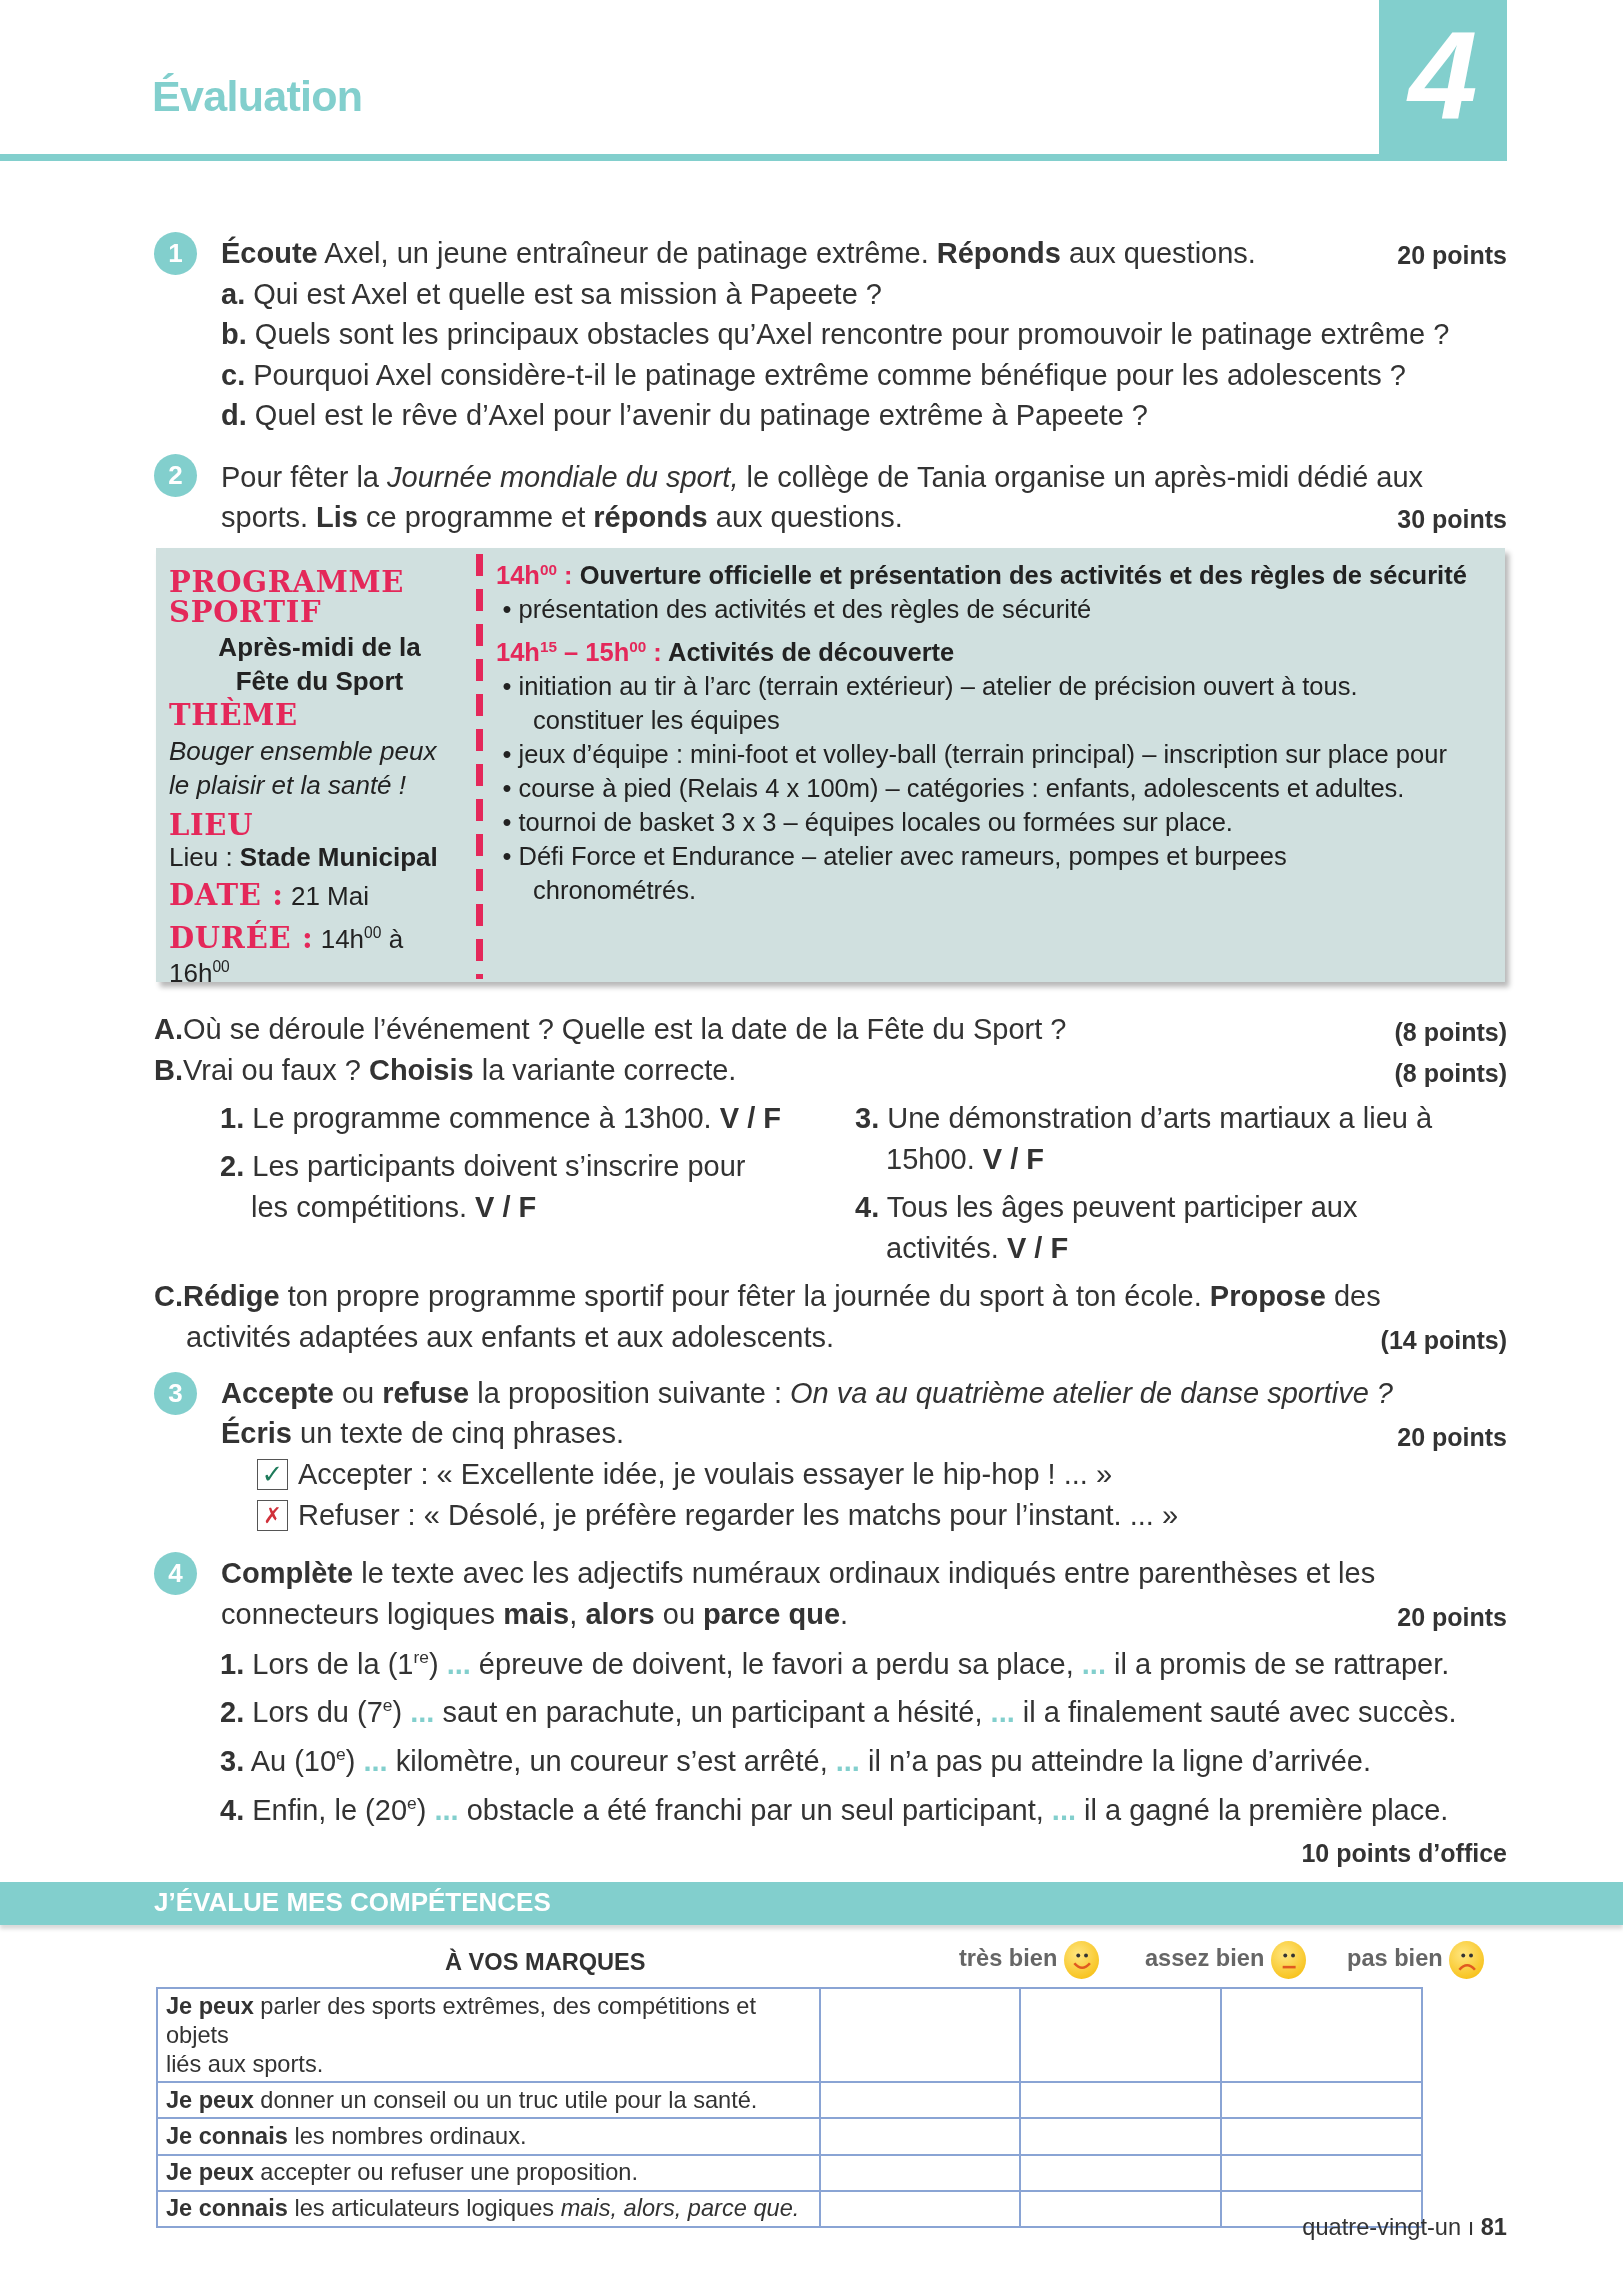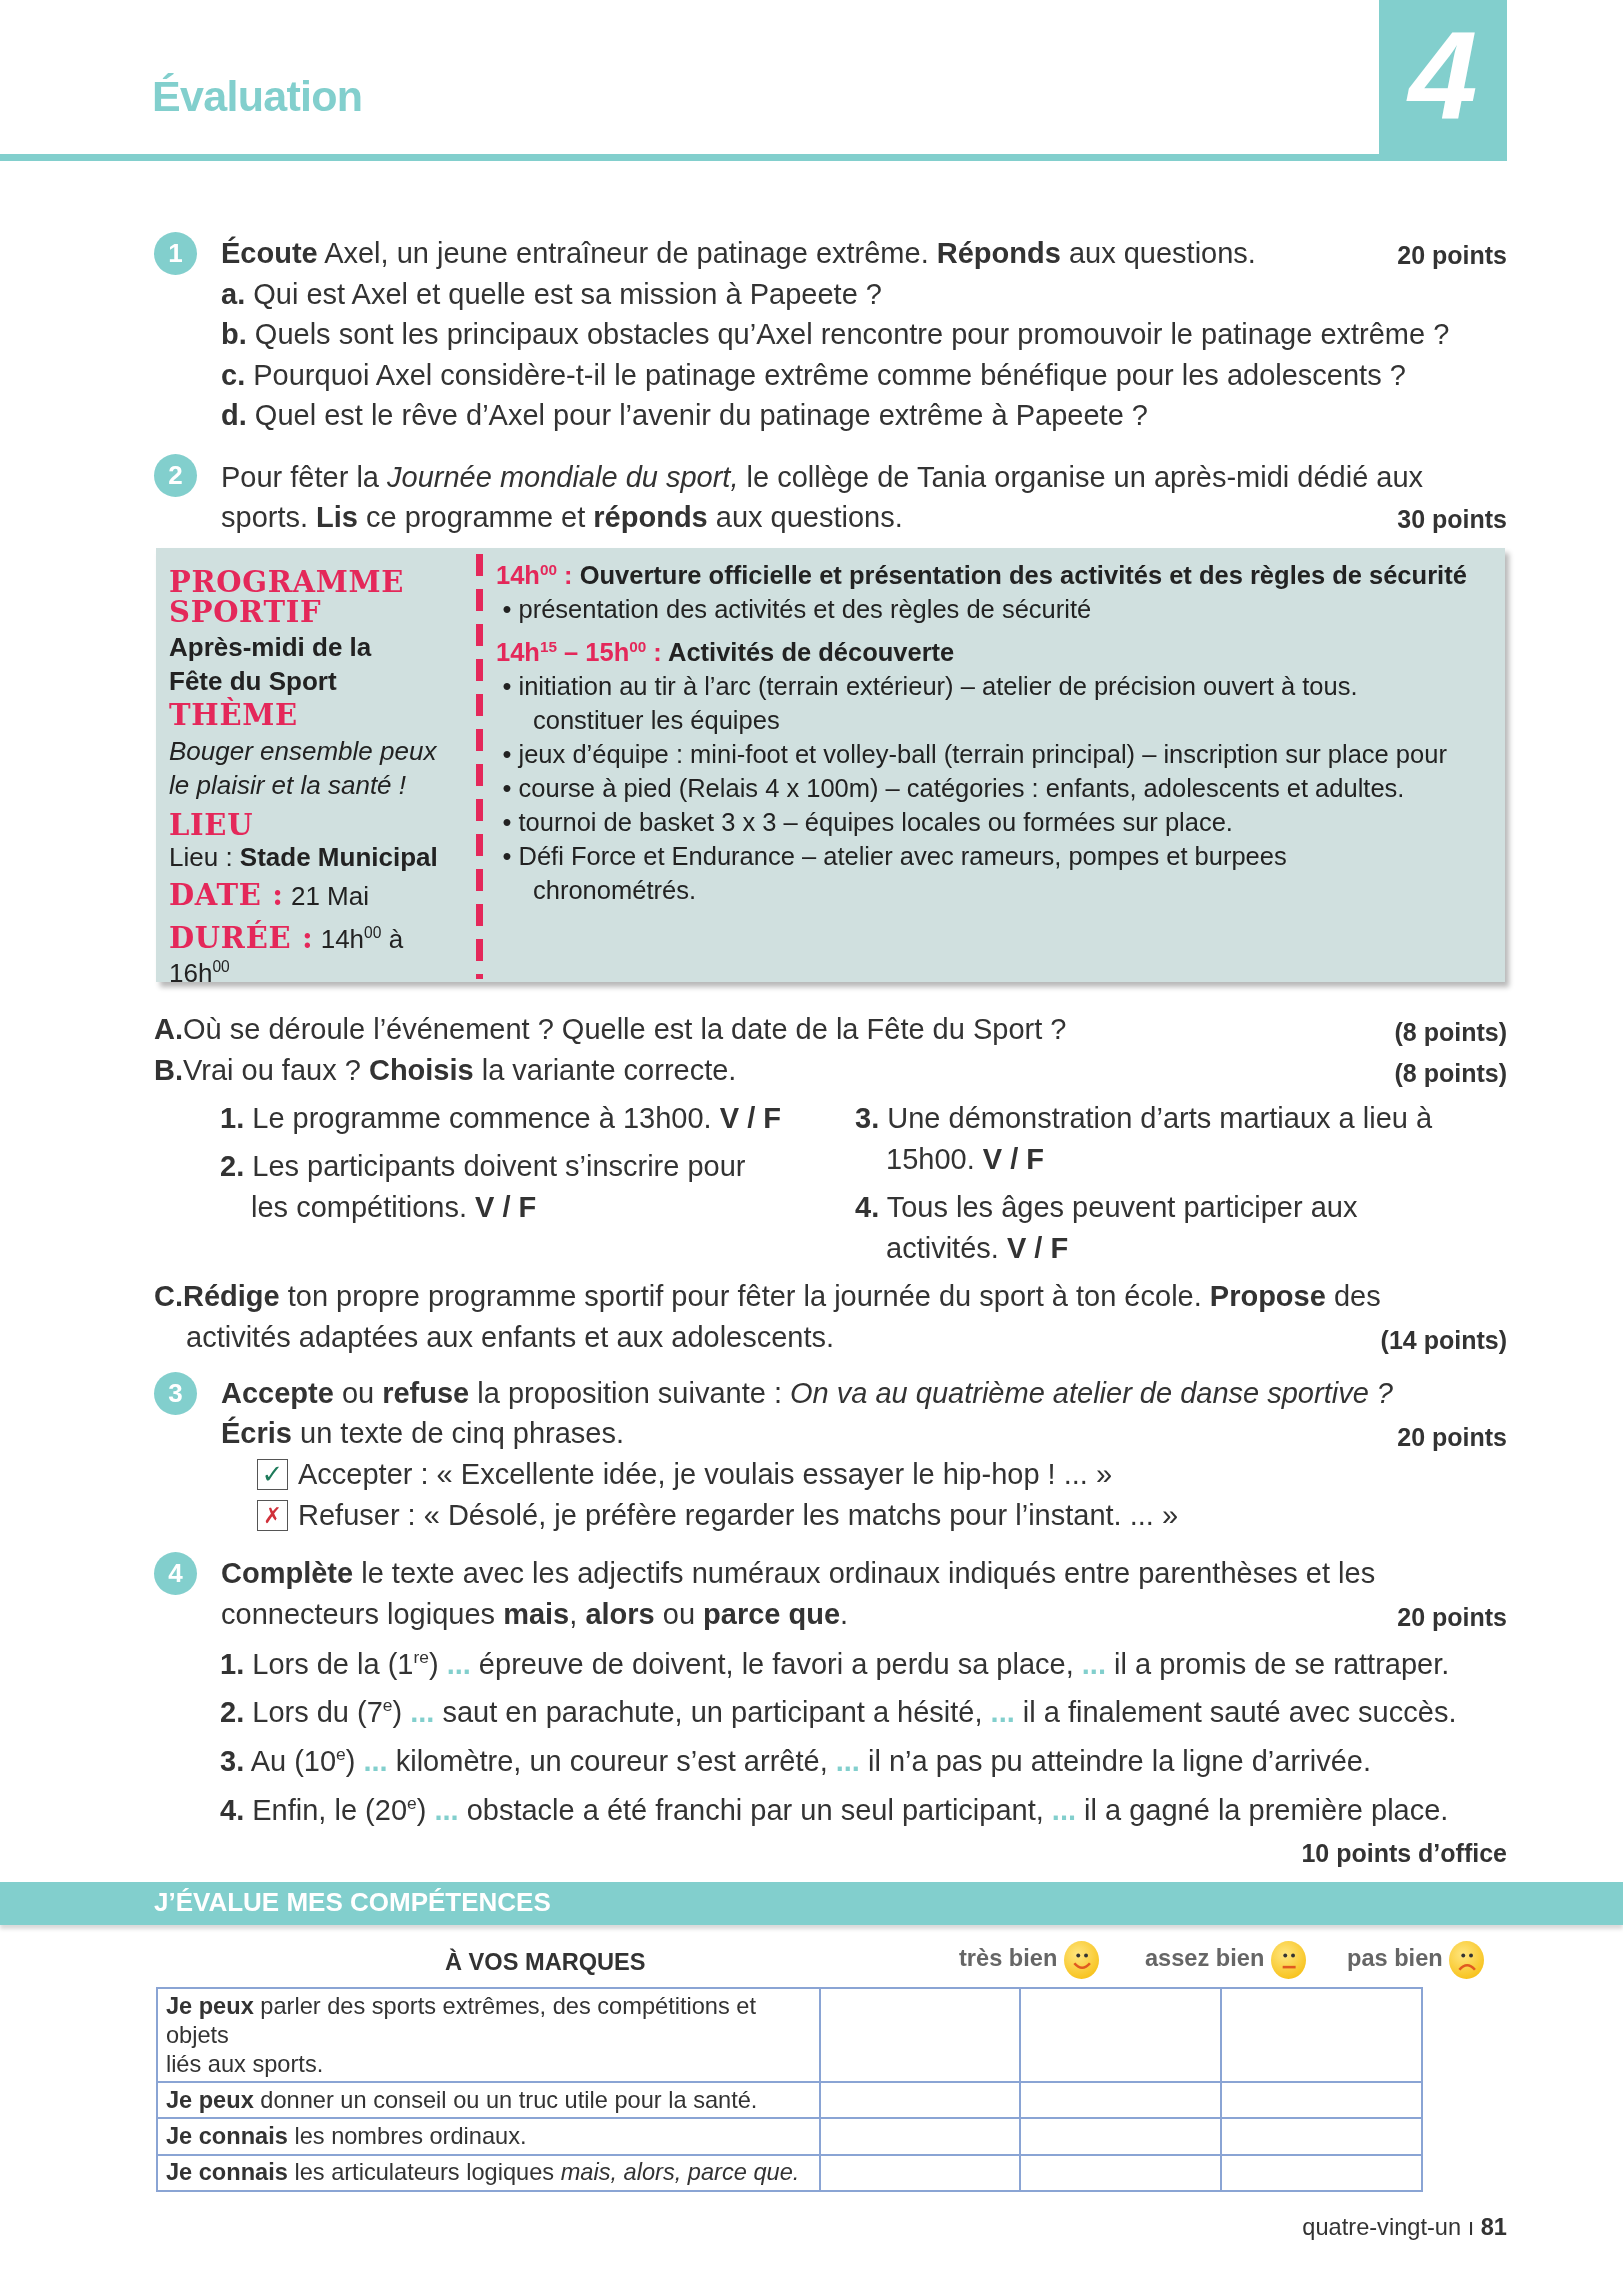--- a/index.html
+++ b/index.html
@@ -58,21 +58,21 @@
 <div class="abs t" style="left:221px;top:497px;"><span>sports. </span><b>Lis</b><span> ce programme et </span><b>réponds</b><span> aux questions.</span></div>
 <div class="abs pts" style="right:116px;top:505px;">30 points</div>
 
 <div class="abs prog"></div>
 <div class="abs dash"></div>
 <div class="abs" style="left:169px;top:567px;width:301px;">
   <div class="stencil">
       <div>PROGRAMME</div>
       <div>SPORTIF</div>
     </div>
-  <div class="pl" style="font-weight:bold;margin-top:2.6px;">
+  <div class="pl" style="font-weight:bold;margin-top:2.6px;text-align:center;">
       <div>Après-midi de la</div>
       <div>Fête du Sport</div>
     </div>
   <div class="stencil" style="margin-top:2.6px;">THÈME</div>
   <div class="pl" style="font-style:italic;margin-top:3.9px;">
       <div>Bouger ensemble peux</div>
       <div>le plaisir et la santé !</div>
     </div>
   <div class="stencil" style="margin-top:7.9px;">LIEU</div>
   <div class="pl"><span>Lieu : </span><b>Stade Municipal</b></div>
@@ -167,20 +167,26 @@
         <td class="c"></td>
         <td class="c"></td>
   </tr>
   <tr>
     <td><b>Je connais</b><span> les nombres ordinaux.</span></td>
     <td class="c"></td>
         <td class="c"></td>
         <td class="c"></td>
   </tr>
   <tr>
+    <td><b>Je peux</b><span> accepter ou refuser une proposition.</span></td>
+    <td class="c"></td>
+        <td class="c"></td>
+        <td class="c"></td>
+  </tr>
+  <tr>
     <td><b>Je connais</b><span> les articulateurs logiques </span><i>mais, alors, parce que.</i></td>
     <td class="c"></td>
         <td class="c"></td>
         <td class="c"></td>
   </tr>
 </tbody>
   </table>
 
 <div class="abs footer"><span>quatre-vingt-un</span> <span>ı</span> <b>81</b></div>
 

